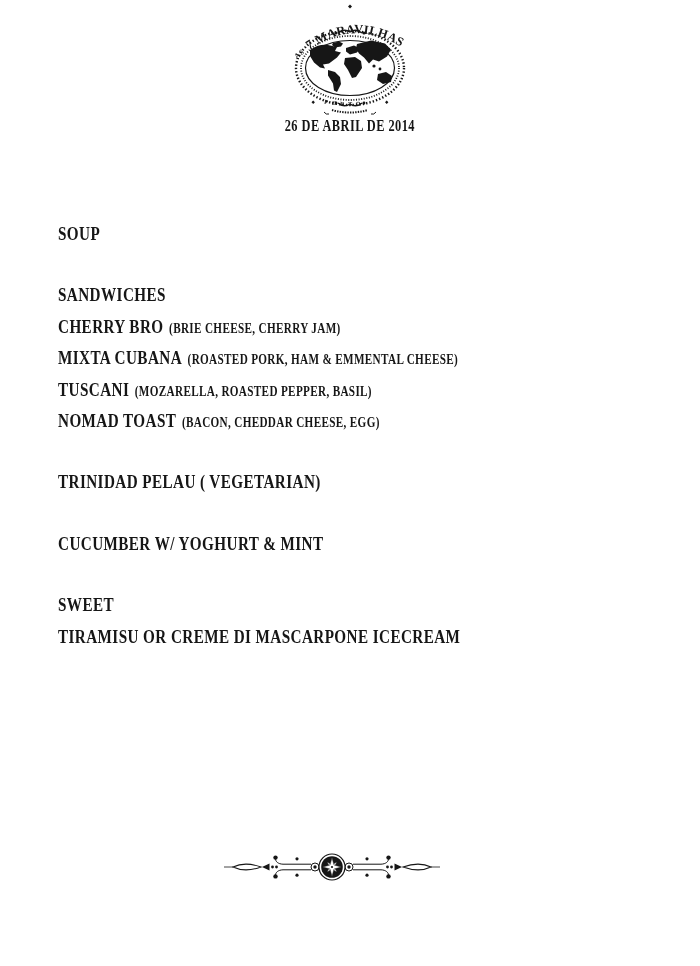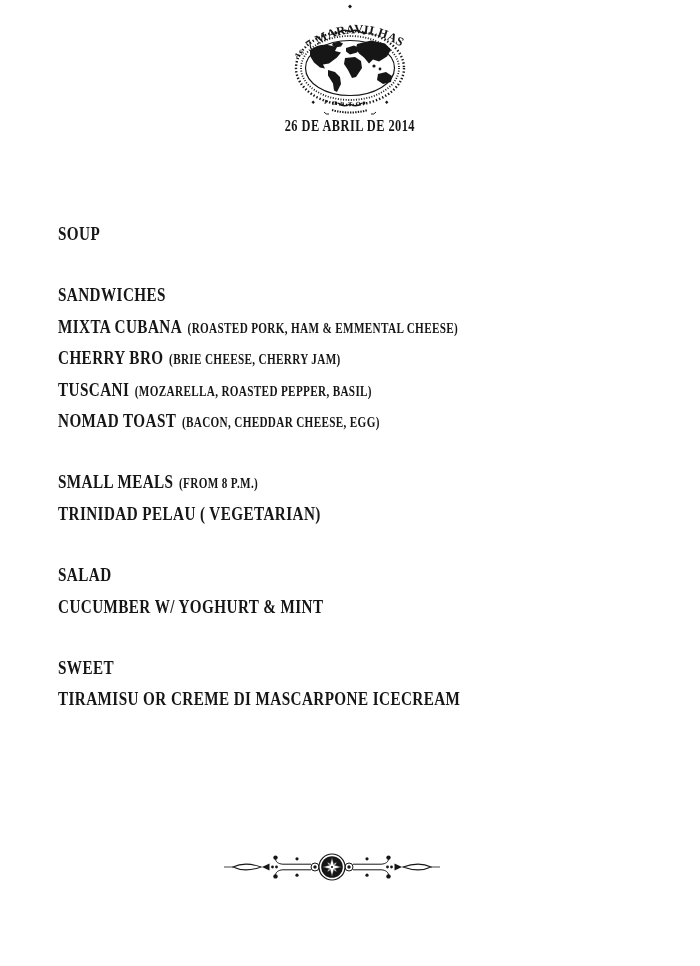--- a/index.html
+++ b/index.html
@@ -104,46 +104,40 @@
       <div class="line">
         <span class="scale"><span class="nm">SOUP</span></span>
       </div>
     </section>
 
     <section>
       <div class="line">
         <span class="scale"><span class="nm">SANDWICHES</span></span>
       </div>
       <div class="line">
-        <span class="scale"><span class="nm">MIXTA CUBANA</span><span class="nt">(ROASTED PORK, HAM &amp; EMMENTAL CHEESE)</span></span>
+        <span class="scale"><span class="nm">CHERRY BRO</span><span class="nt">(BRIE CHEESE, CHERRY JAM)</span></span>
       </div>
       <div class="line">
-        <span class="scale"><span class="nm">CHERRY BRO</span><span class="nt">(BRIE CHEESE, CHERRY JAM)</span></span>
+        <span class="scale"><span class="nm">MIXTA CUBANA</span><span class="nt">(ROASTED PORK, HAM &amp; EMMENTAL CHEESE)</span></span>
       </div>
       <div class="line">
         <span class="scale"><span class="nm">TUSCANI</span><span class="nt">(MOZARELLA, ROASTED PEPPER, BASIL)</span></span>
       </div>
       <div class="line">
         <span class="scale"><span class="nm">NOMAD TOAST</span><span class="nt">(BACON, CHEDDAR CHEESE, EGG)</span></span>
       </div>
     </section>
 
     <section>
       <div class="line">
-        <span class="scale"><span class="nm">SMALL MEALS</span><span class="nt">(FROM 8 P.M.)</span></span>
-      </div>
-      <div class="line">
         <span class="scale"><span class="nm">TRINIDAD PELAU ( VEGETARIAN)</span></span>
       </div>
     </section>
 
     <section>
-      <div class="line">
-        <span class="scale"><span class="nm">SALAD</span></span>
-      </div>
       <div class="line">
         <span class="scale"><span class="nm">CUCUMBER W/ YOGHURT &amp; MINT</span></span>
       </div>
     </section>
 
     <section>
       <div class="line">
         <span class="scale"><span class="nm">SWEET</span></span>
       </div>
       <div class="line">

